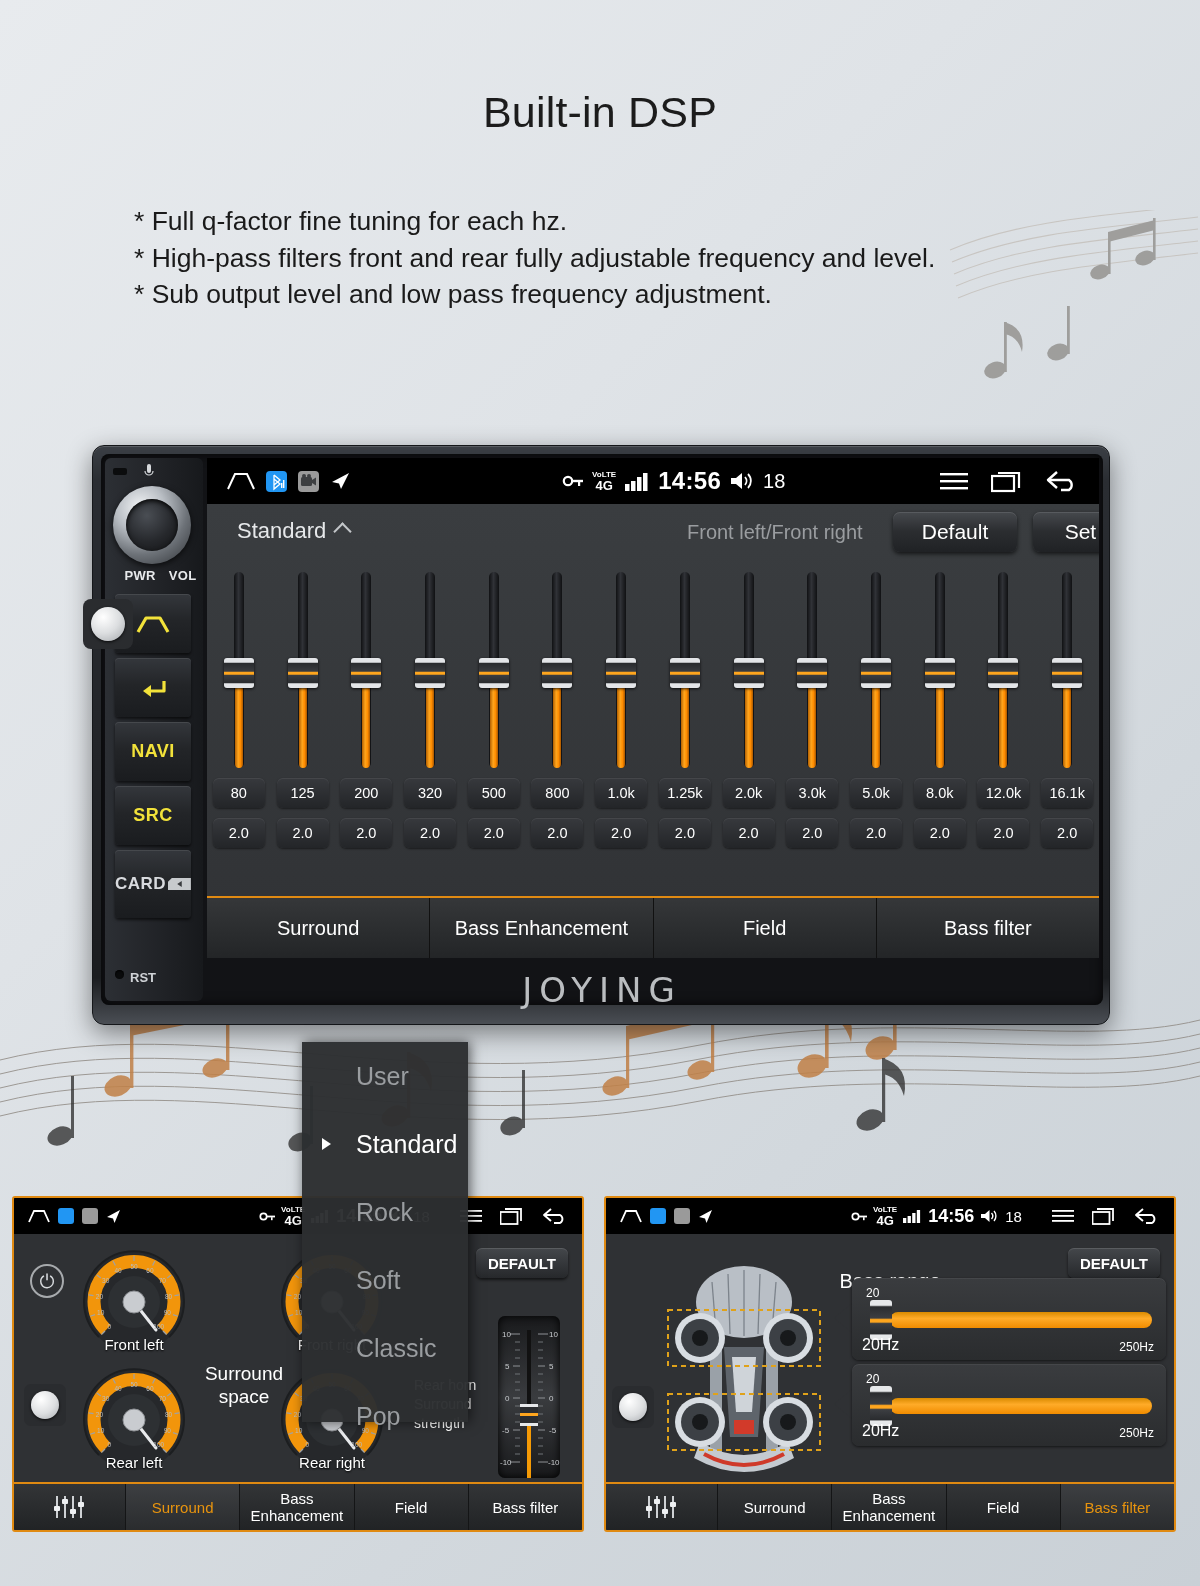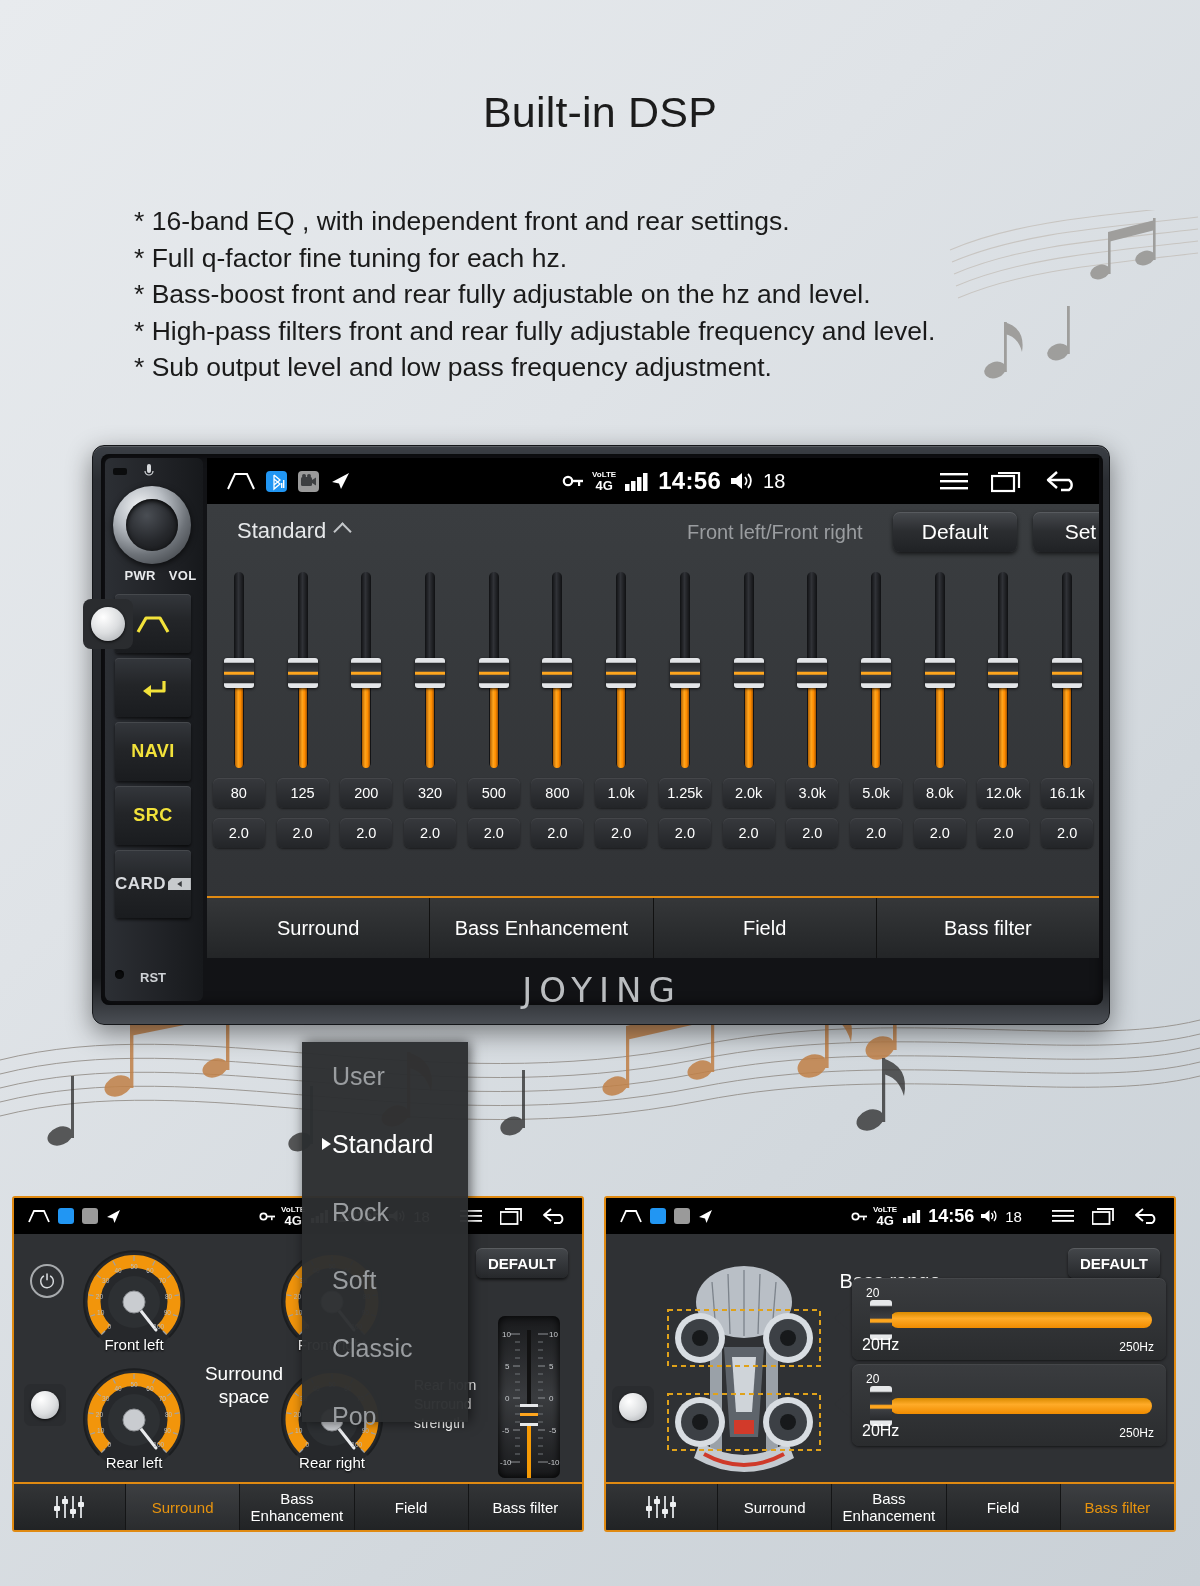--- a/index.html
+++ b/index.html
@@ -67,21 +67,21 @@
   .side-btn {
     position:absolute; left:10px; width:76px; height:59px;
     background: linear-gradient(180deg,#34373c 0%,#232528 45%,#1a1c1f 100%);
     border-radius:4px; box-shadow: 0 2px 3px rgba(0,0,0,.6), inset 0 1px 0 rgba(255,255,255,.09);
     display:flex; align-items:center; justify-content:center;
     color:#f2e23a; font-weight:bold; font-size:18px; letter-spacing:.5px;
   }
   .side-btn.card { color:#d8dade; flex-direction:row; gap:2px; font-size:17px;}
   .rst {
     position:absolute; left:10px; top:512px; width:76px;
-    display:flex; gap:16px; color:#cfd2d6; font-size:13px; font-weight:bold;
+    display:flex; gap:6px; color:#cfd2d6; font-size:13px; font-weight:bold;
   }
   .rst-hole { width:9px; height:9px; border-radius:50%; background:#0a0b0c; box-shadow: inset 0 1px 2px #000; }
 
   
   #screen {
     position:absolute; left:106px; top:4px; width:892px; height:500px;
     background:#2e3033; overflow:hidden;
   }
   
   #status-bar {
@@ -155,21 +155,21 @@
   }
   .tab:last-child { border-right:none; }
 
   
   #dropdown {
     position:absolute; left:201px; top:588px; width:166px; height:380px;
     background:rgba(44,46,49,.97); z-index:30;
     box-shadow: 2px 0 12px rgba(0,0,0,.6);
   }
   .dd-item {
-    height:68px; display:flex; align-items:center; padding-left:30px;
+    height:68px; display:flex; align-items:center; padding-left:54px;
     font-size:25px; color:#9a9da0; position:relative;
   }
   .dd-item.selected { color:#fff; }
   .dd-arrow {
     position:absolute; left:20px; width:0; height:0;
     border-left:9px solid #fff; border-top:6px solid transparent; border-bottom:6px solid transparent;
   }
   #dd-knob {
     position:absolute; left:-18px; top:145px; width:50px; height:50px; border-radius:8px;
     background:#2a2c2f; display:flex; align-items:center; justify-content:center; z-index:31;
@@ -342,23 +342,21 @@
     <ellipse cx="512" cy="186" rx="12" ry="9" transform="rotate(-22 512 186)"></ellipse>
     <rect x="522" y="130" width="3" height="58"></rect>
     <ellipse cx="870" cy="180" rx="14" ry="10" transform="rotate(-22 870 180)"></ellipse>
     <rect x="882" y="118" width="3.2" height="64"></rect>
     <path d="M882 118 q28 8 22 38 q-6 -20 -22 -22 z"></path>
   </g>
 </svg>
 
 <div class="page-title">Built-in DSP</div>
 <div class="bullets">
-  <div>* 16-band EQ , with independent front and rear settings.</div>
   <div>* Full q-factor fine tuning for each hz.</div>
-  <div>* Bass-boost front and rear fully adjustable on the hz and level.</div>
   <div>* High-pass filters front and rear fully adjustable frequency and level.</div>
   <div>* Sub output level and  low pass frequency adjustment.</div>
 </div>
 
 <div id="head-unit">
   <div id="hu-inner">
 
     <div id="side-panel">
       <div class="mic-dot"></div>
       <svg class="mic-icon" viewBox="0 0 16 18">

